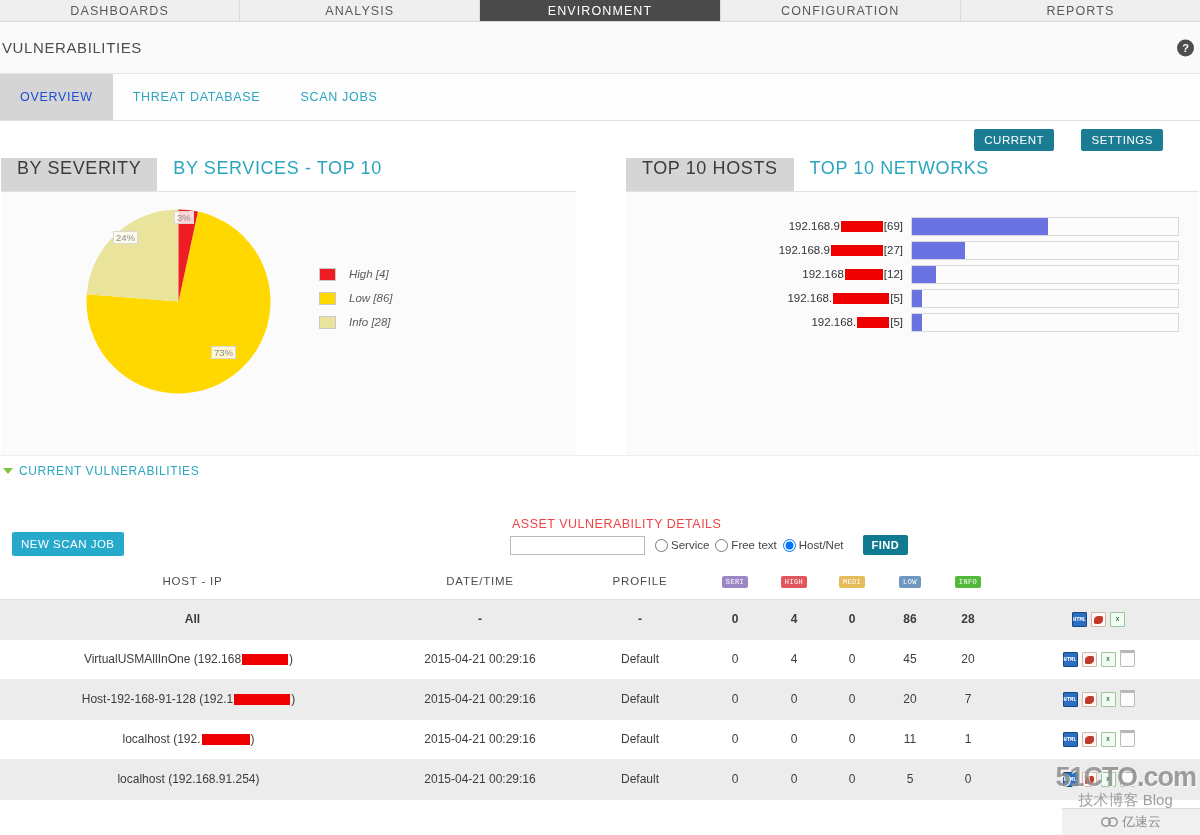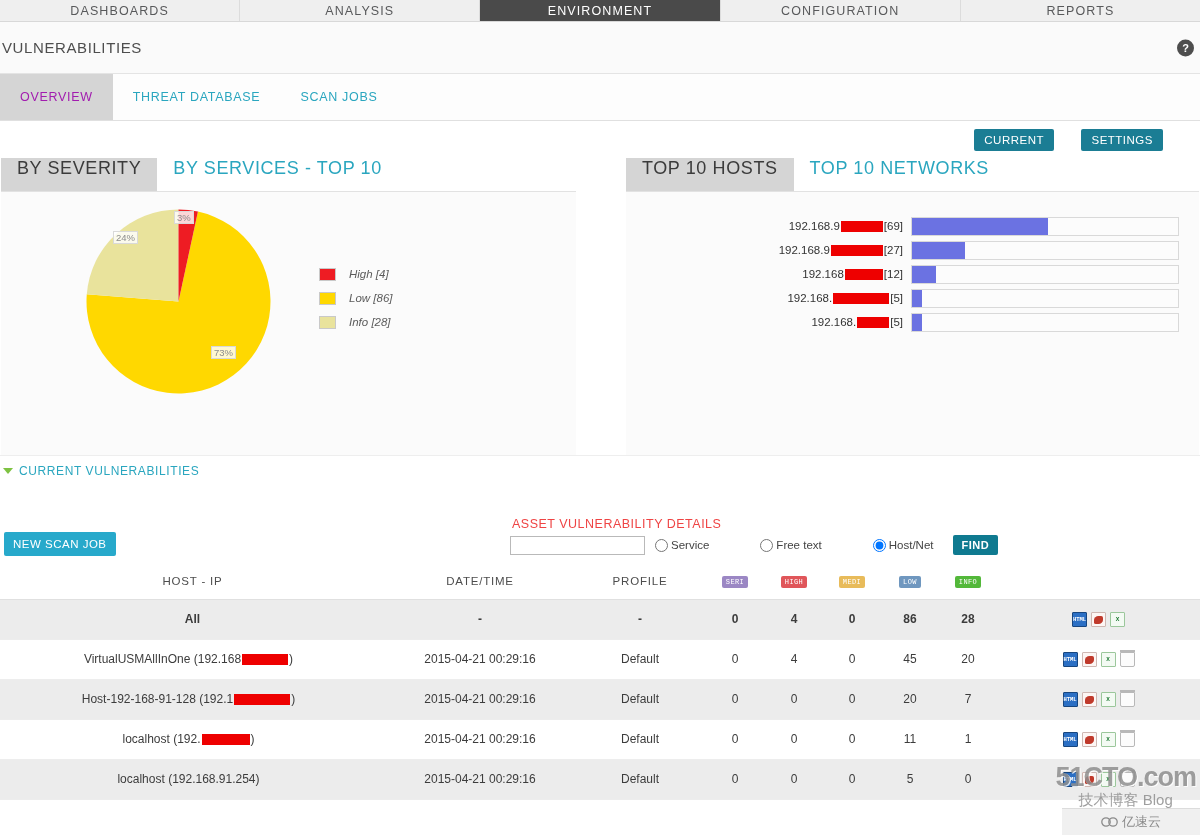--- a/index.html
+++ b/index.html
@@ -55,21 +55,21 @@
   
   .subtabs {
     height: 47px; display: flex; align-items: stretch;
     border-bottom: 1px solid #e0e0e0; background: #fdfdfd;
   }
   .subtab {
     display: flex; align-items: center; justify-content: center;
     padding: 0 20px; font-size: 12.5px; letter-spacing: 0.7px;
     color: #2aa6bf; background: transparent;
   }
-  .subtab.active { background: #d5d5d5; color: #a21caf; min-width: 98px; }
+  .subtab.active { background: #d5d5d5; color: #1d4ed8; min-width: 98px; }
 
   
   .actionbar { height: 37px; position: relative; }
   .btn-teal {
     position: absolute; top: 8px; height: 22px;
     background: #1b7d94; color: #fff; font-size: 11.5px; letter-spacing: 0.5px;
     display: flex; align-items: center; justify-content: center;
     border-radius: 2px; padding: 0 10px;
   }
   #btn-profiles { right: 146px; }
@@ -142,33 +142,33 @@
   }
   .searchrow {
     position: absolute; left: 510px; top: 50px;
     display: flex; align-items: center;
   }
   .search-input {
     width: 135px; height: 19px; border: 1px solid #b9b9b9; background: #fff;
     font-family: "Liberation Sans", sans-serif; font-size: 11px;
     padding: 0 3px; color: #333;
   }
-  .radio-grp { display: flex; align-items: flex-end; margin-left: 10px; gap: 45px; }
+  .radio-grp { display: flex; align-items: flex-end; margin-left: 10px; }
   .radio-item { display: flex; align-items: center; margin-right: 6px; }
   .radio-item input { margin: 0 3px 0 0; }
   .radio-item label { font-size: 11.5px; color: #444; }
   .btn-find {
     margin-left: 13px; background: #0f7a90; color: #fff;
     font-size: 11px; letter-spacing: 0.5px; font-weight: bold;
     padding: 4px 9px; border-radius: 2px;
   }
 
   
   .btn-newscan {
-    position: absolute; left: 4px; top: 47px;
+    position: absolute; left: 12px; top: 47px;
     background: #27a9cb; color: #fff; font-size: 11.5px; letter-spacing: 0.5px;
     padding: 6px 9px; border-radius: 2px;
   }
 
   
   table.vt { width: 1200px; border-collapse: collapse; table-layout: fixed; }
   table.vt thead th {
     height: 36px; font-size: 11.5px; font-weight: normal; letter-spacing: 0.8px;
     color: #4d4d4d; border-bottom: 1px solid #e0e0e0; vertical-align: middle;
   }

